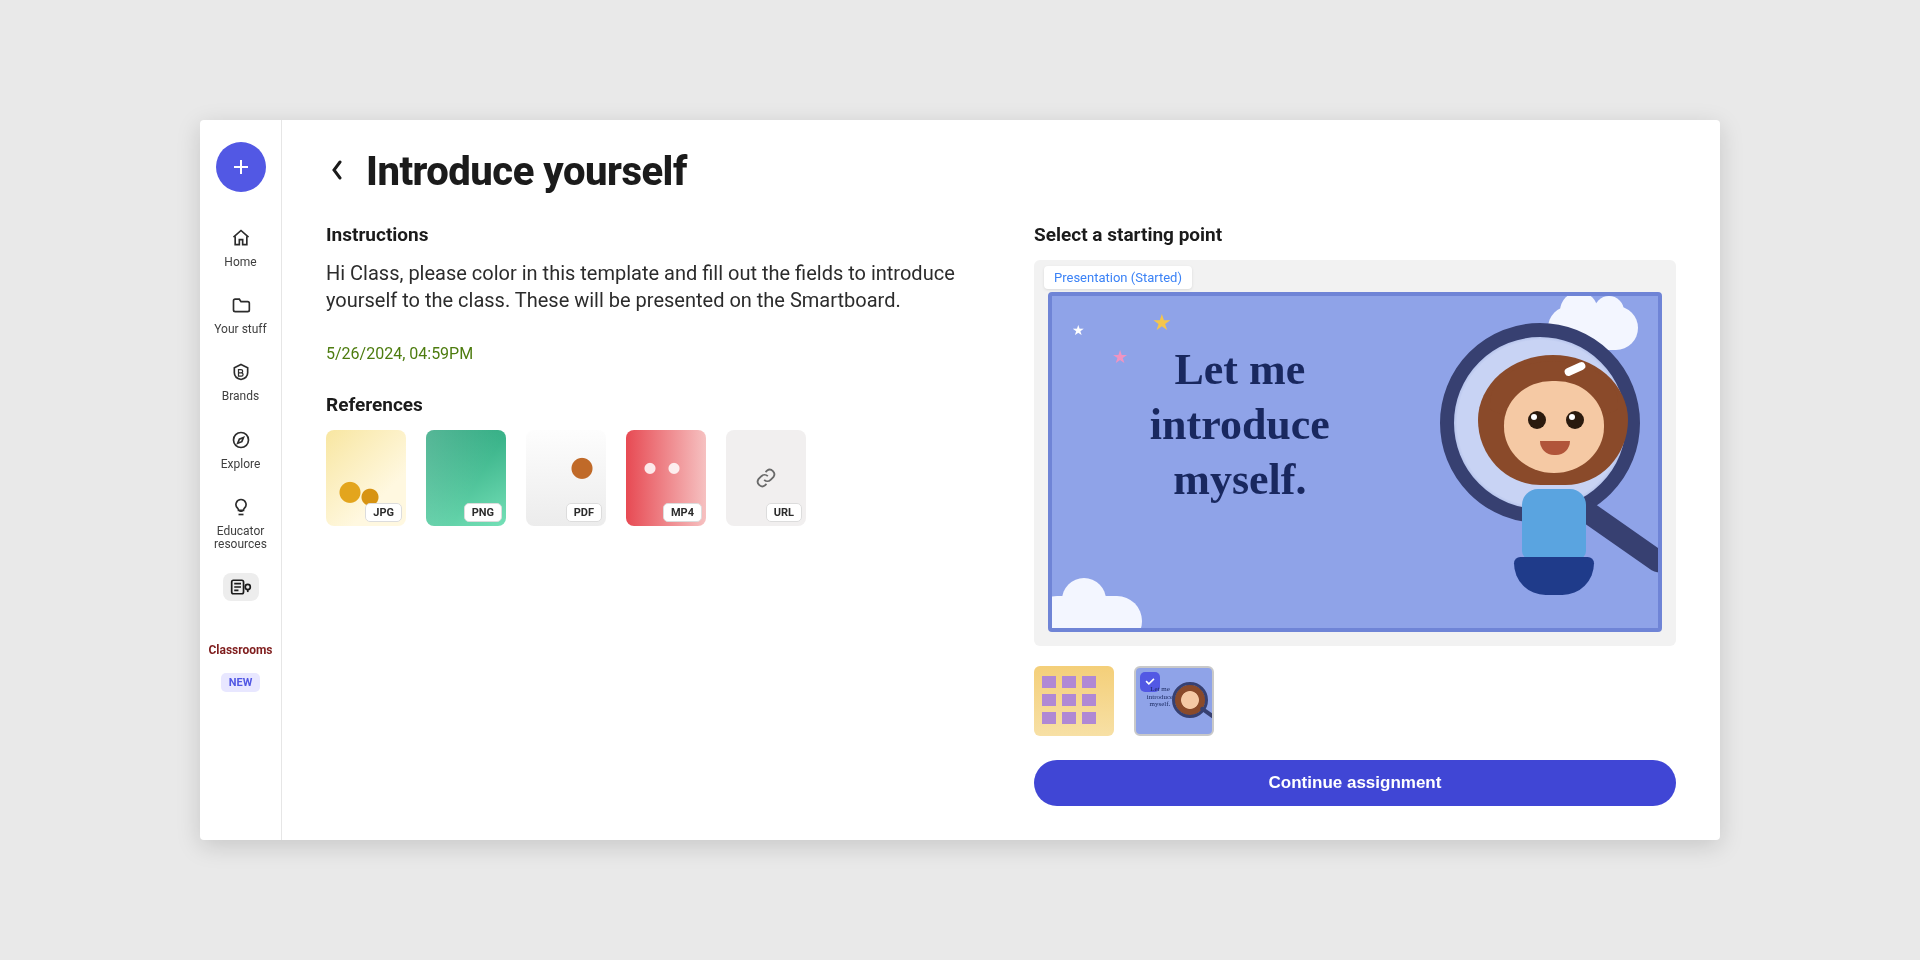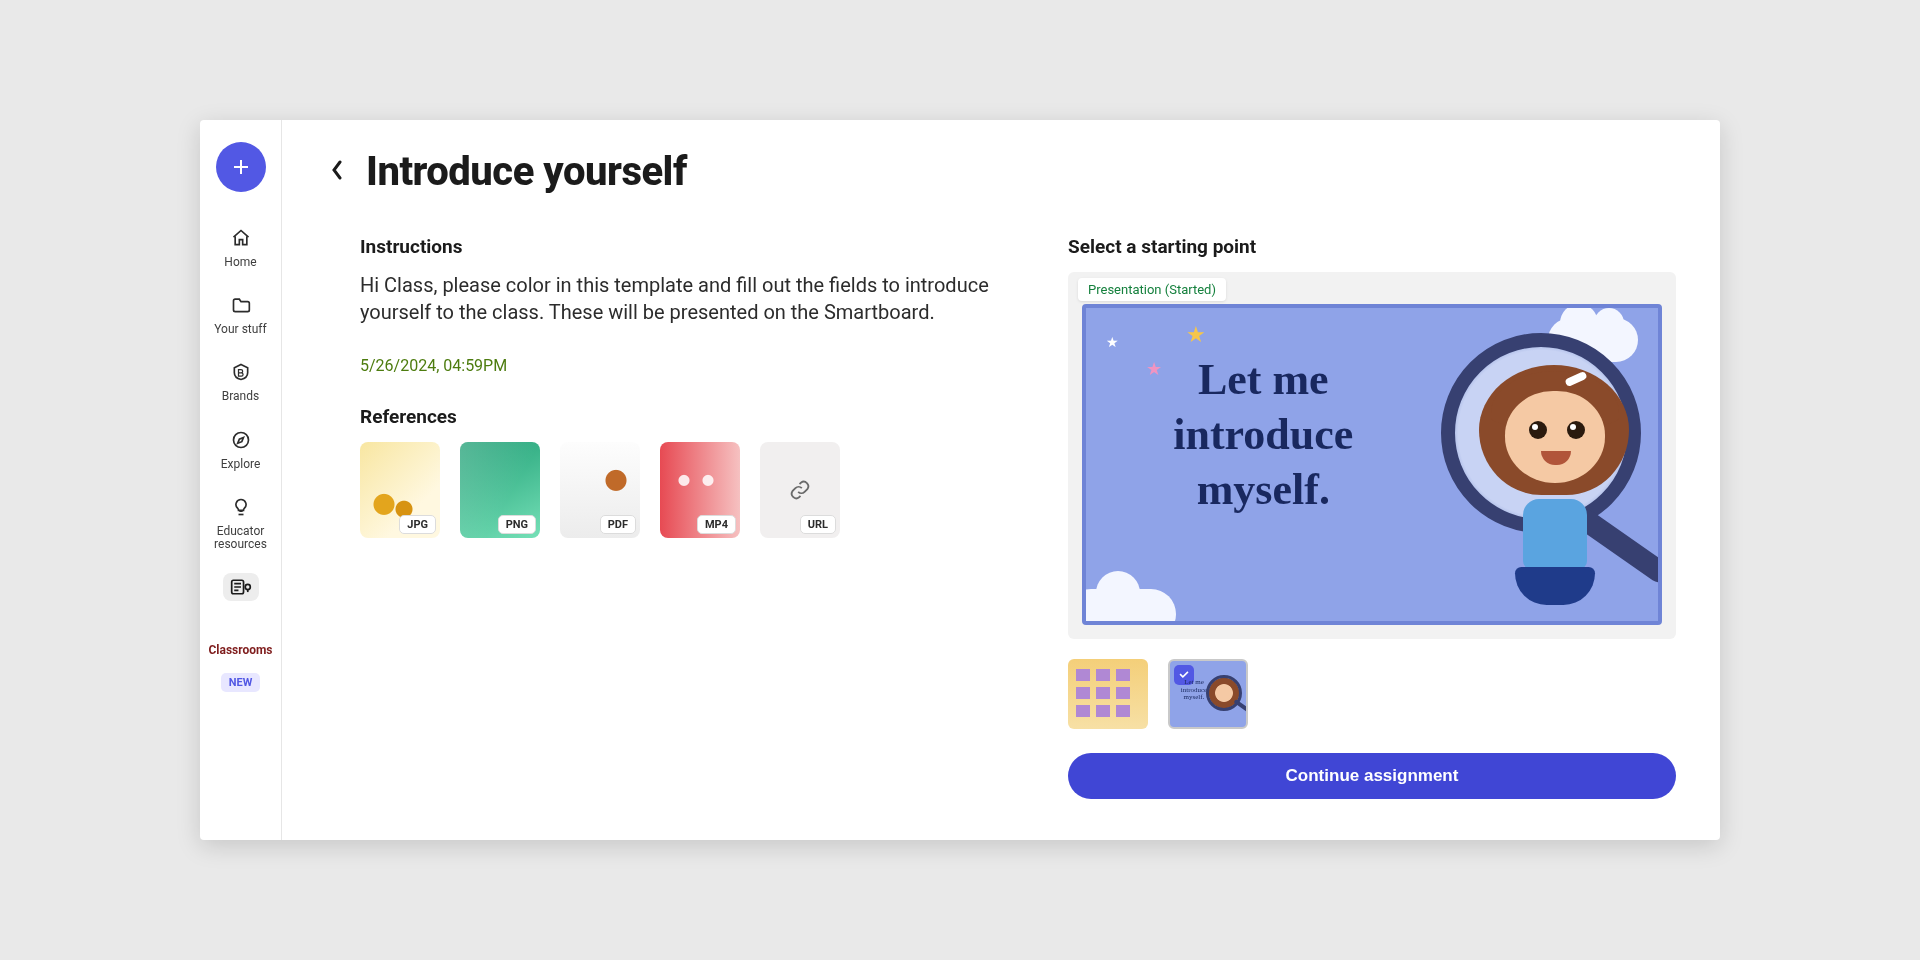--- a/index.html
+++ b/index.html
@@ -73,41 +73,40 @@
     border-radius: 5px;
     margin-top: 12px;
   }
   
   .main {
     flex: 1;
     padding: 28px 44px 28px 44px;
     overflow: auto;
     display: flex;
     flex-direction: column;
-    gap: 12px;
   }
   .title-row {
     display: flex;
     align-items: center;
     gap: 18px;
     margin-bottom: 28px;
   }
   .back-btn { cursor: pointer; padding: 4px; }
   .page-title {
     font-size: 40px;
     font-weight: 800;
     color: #1b1b1b;
     letter-spacing: -0.5px;
   }
   .columns {
     display: flex;
     gap: 60px;
     flex: 1;
   }
-  .col-left { flex: 0 0 48%; margin-left: 34px; }
+  .col-left { flex: 0 0 48%; }
   .col-right { flex: 1; display: flex; flex-direction: column; }
   .section-label {
     font-size: 19px;
     font-weight: 700;
     color: #1b1b1b;
     margin-bottom: 14px;
   }
   .body-text {
     font-size: 20px;
     line-height: 1.35;
@@ -187,21 +186,21 @@
     position: relative;
     margin-bottom: 20px;
   }
   .start-tag {
     position: absolute;
     top: 6px; left: 10px;
     background: #ffffff;
     border-radius: 4px;
     font-size: 13px;
     padding: 4px 10px;
-    color: #15803d;
+    color: #3b82f6;
     box-shadow: 0 1px 3px rgba(0,0,0,0.1);
   }
   .slide-canvas {
     width: 100%;
     aspect-ratio: 560 / 310;
     background: #8fa3e8;
     border-radius: 4px;
     position: relative;
     overflow: hidden;
     border: 4px solid #6f84d6;

